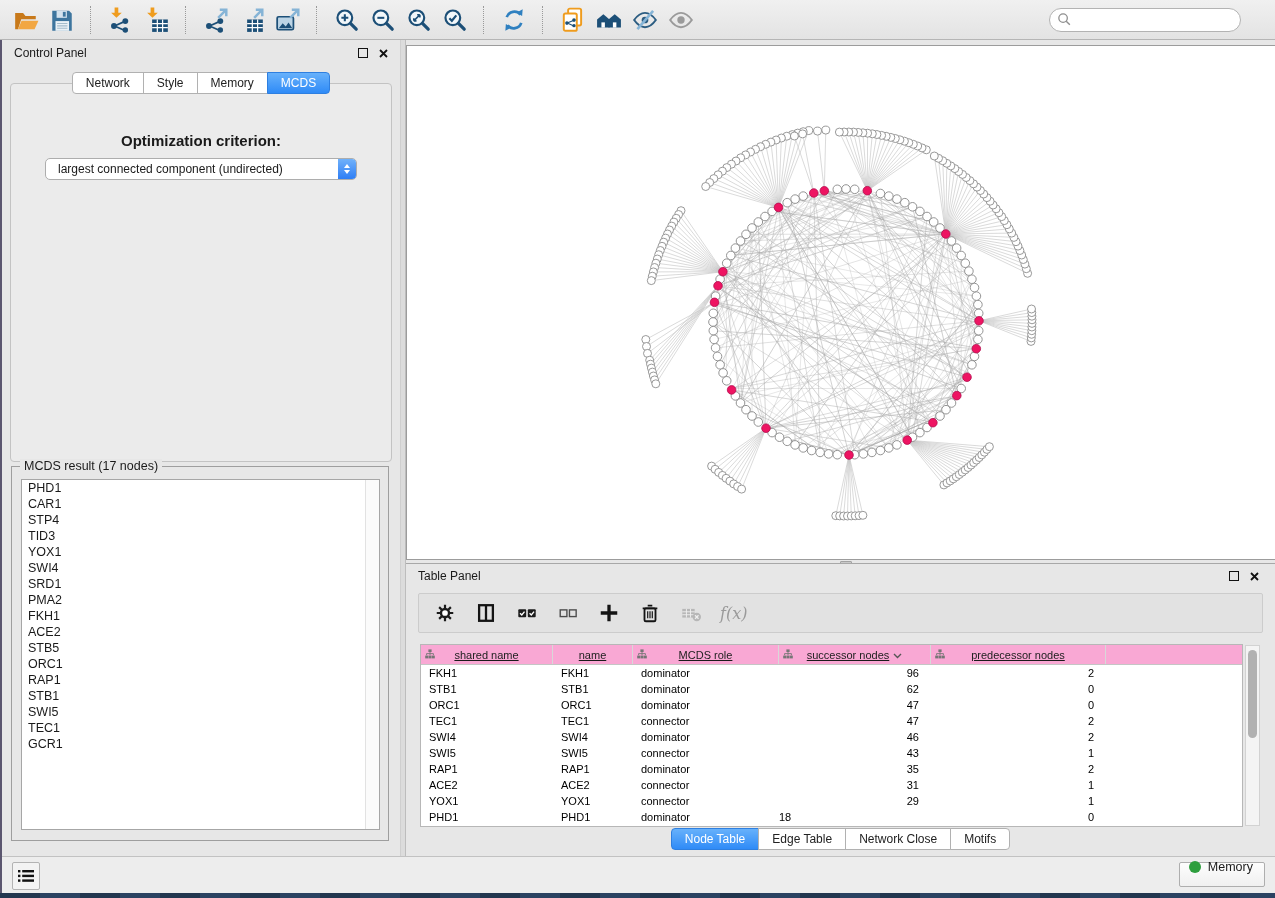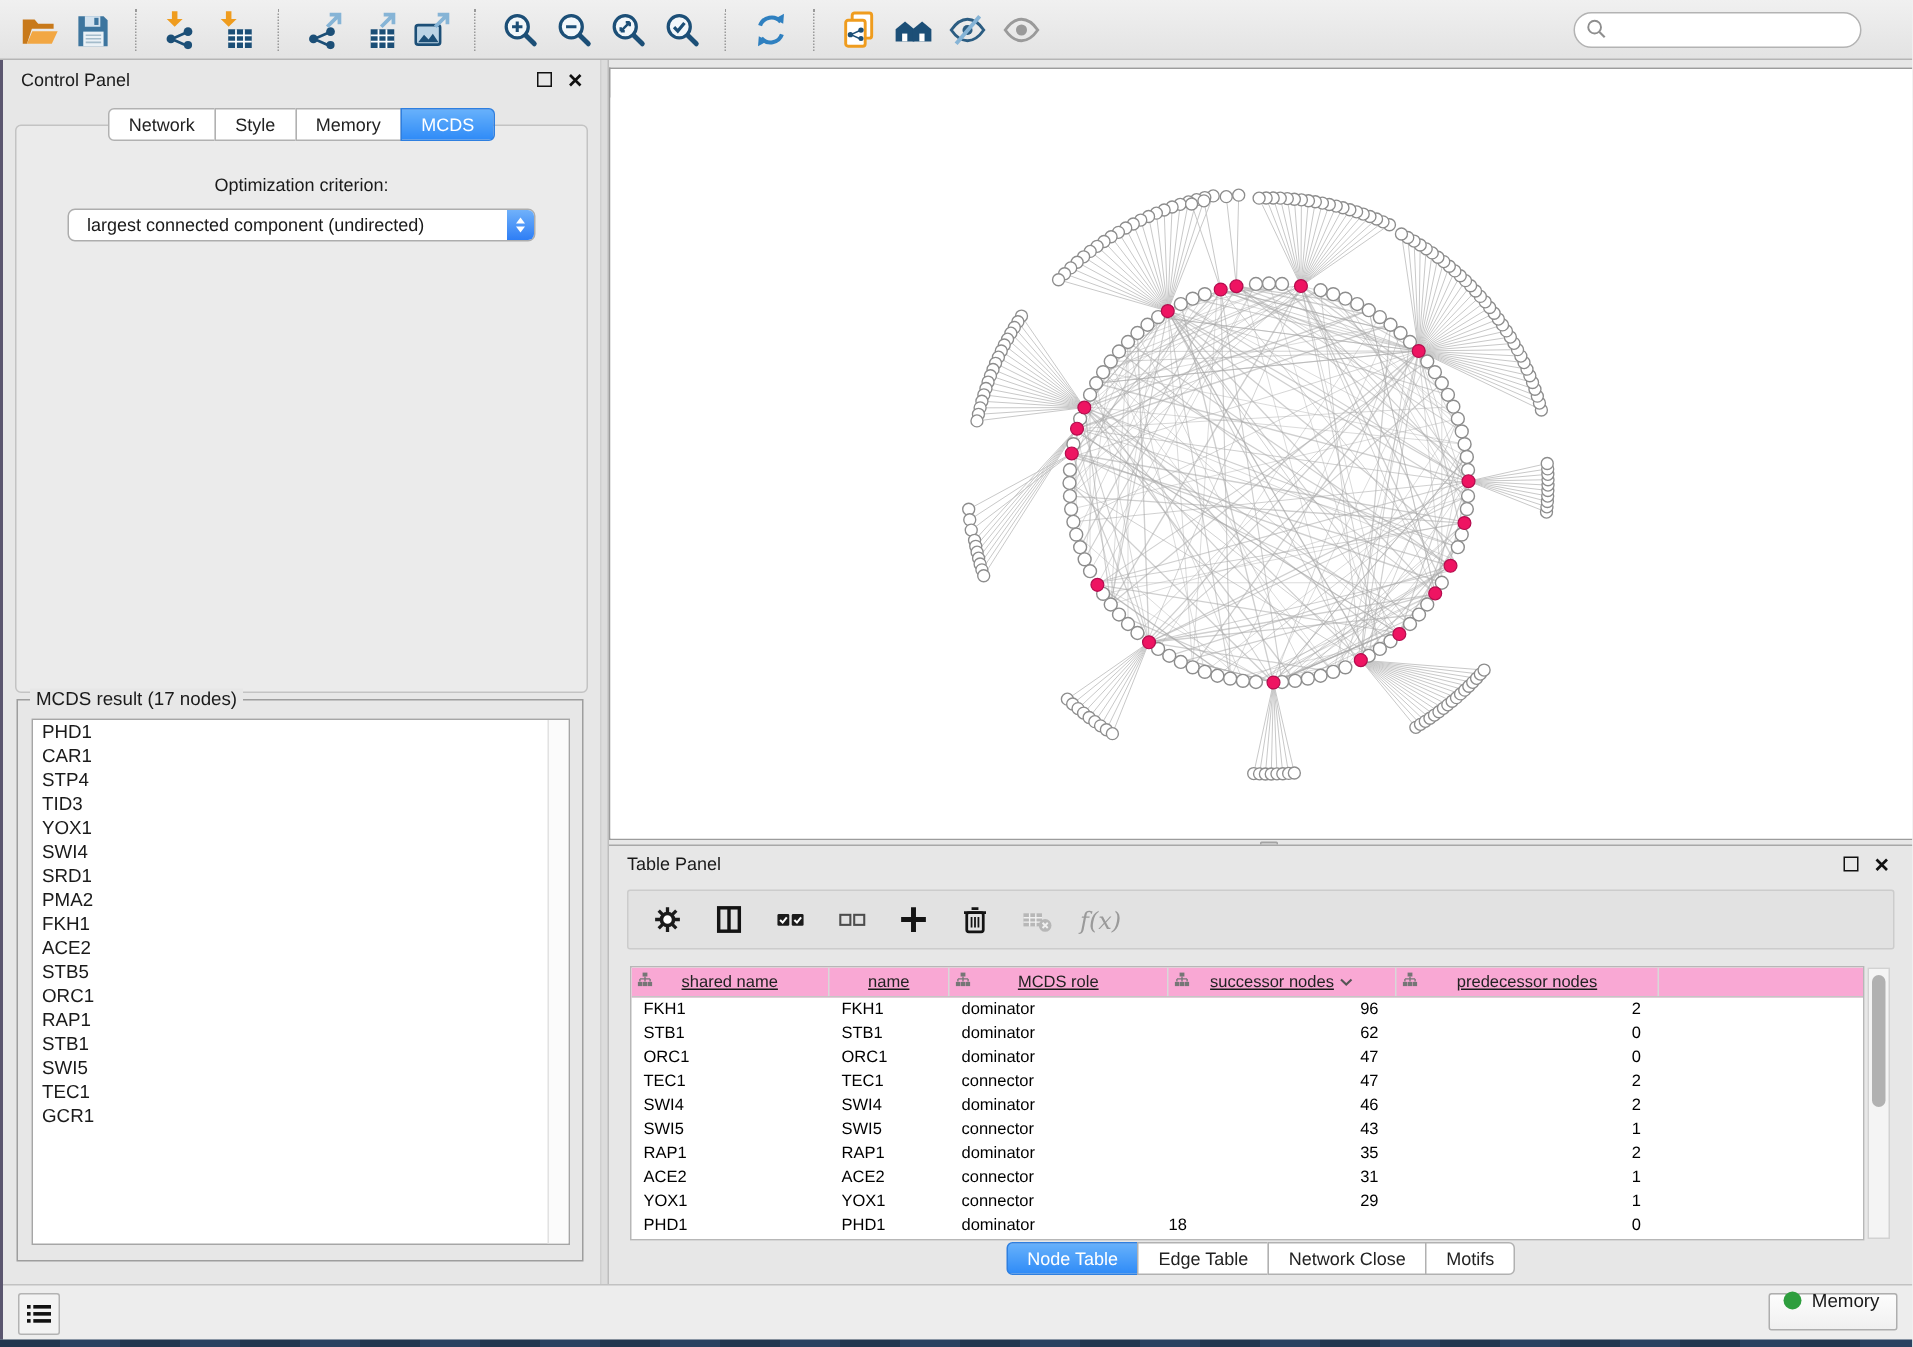--- a/index.html
+++ b/index.html
@@ -28,21 +28,21 @@
   .float-ic{width:8px;height:8px;border:1.5px solid #111;display:inline-block;}
   .seg{display:flex;}
   .seg-tab{font-size:12px;padding:3px 13px;background:#fff;border:1px solid #b1b1b1;margin-left:-1px;
            color:#222;cursor:default;}
   .seg-tab:first-child{border-radius:4px 0 0 4px;margin-left:0;}
   .seg-tab:last-child{border-radius:0 4px 4px 0;}
   .seg-tab.active{background:linear-gradient(#67b1fb,#2f8bf7);color:#fff;border-color:#2e7fe0;}
   .cp-tabs{position:absolute;top:32px;left:0;right:0;display:flex;justify-content:center;z-index:2;}
   .cp-box{position:absolute;left:8px;top:43px;right:8px;height:377px;border:1px solid #c3c3c3;
           border-radius:4px;background:#ebebeb;}
-  .opt-label{text-align:center;margin-top:32px;font-size:12px;}
+  .opt-label{text-align:center;margin-top:48px;font-size:15px;font-weight:bold;}
   .dropdown{position:relative;margin:9px auto 0;width:312px;height:22px;background:#fff;
             border:1px solid #adadad;border-radius:5px;box-sizing:border-box;
             display:flex;align-items:center;font-size:12px;padding-left:12px;}
   .stepper{position:absolute;right:0;top:0;bottom:0;width:18px;border-radius:0 4px 4px 0;
            background:linear-gradient(#70b1fa,#2e7ef5);display:flex;flex-direction:column;
            align-items:center;justify-content:center;gap:2px;}
   .tri-up{width:0;height:0;border-left:3.5px solid transparent;border-right:3.5px solid transparent;
           border-bottom:4px solid #fff;}
   .tri-dn{width:0;height:0;border-left:3.5px solid transparent;border-right:3.5px solid transparent;
           border-top:4px solid #fff;}

